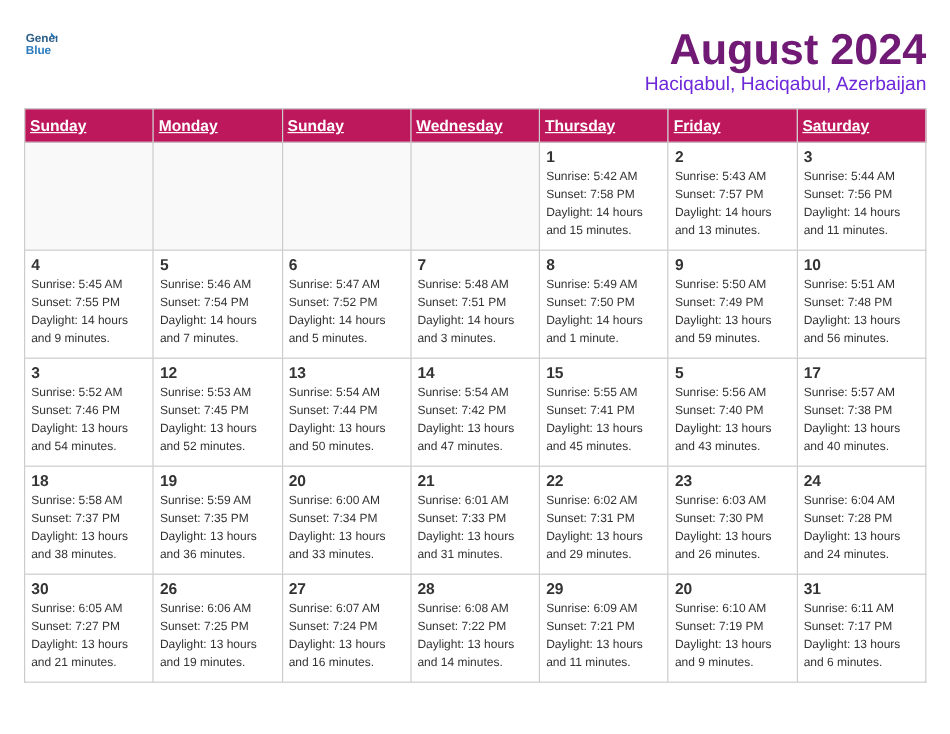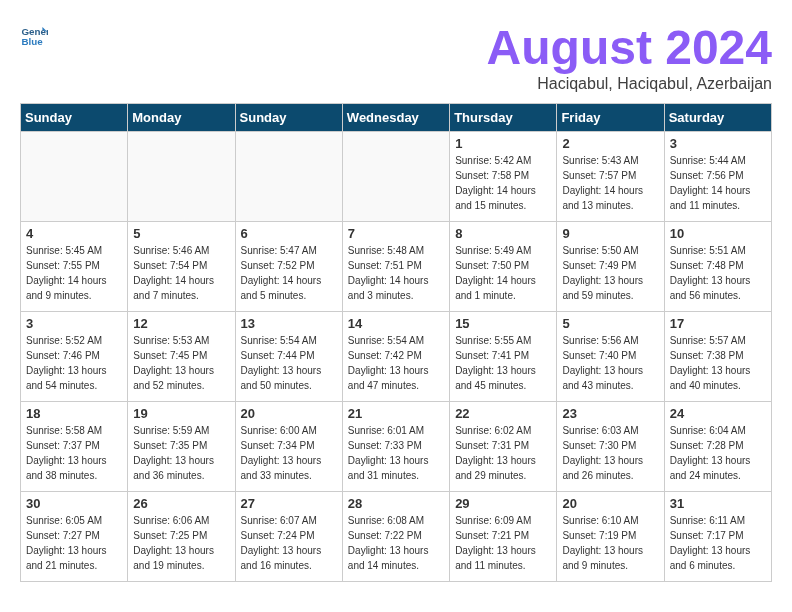--- a/index.html
+++ b/index.html
@@ -22,40 +22,41 @@
       gap: 4px;
     }
     .logo-icon {
       width: 28px;
       height: 28px;
     }
     .title-section {
       text-align: right;
     }
     .calendar-title {
-      font-size: 48px;
+      font-size: 36px;
       font-weight: bold;
-      color: #8b5cf6;
+      color: #701a75;
     }
     .calendar-subtitle {
       font-size: 16px;
-      color: #404040;
+      color: #6d28d9;
     }
     table {
       width: 100%;
       border-collapse: collapse;
       table-layout: fixed;
     }
     thead tr th {
-      background-color: #0c4a6e;
+      background-color: #be185d;
       color: #fff;
       font-size: 13px;
       padding: 6px 4px;
       text-align: left;
       border: 1px solid #ccc;
+      text-decoration: underline;
     }
     td {
       border: 1px solid #ccc;
       vertical-align: top;
       padding: 4px 5px;
       font-size: 10.5px;
       color: #333;
       height: 90px;
       background: #fff;
     }

